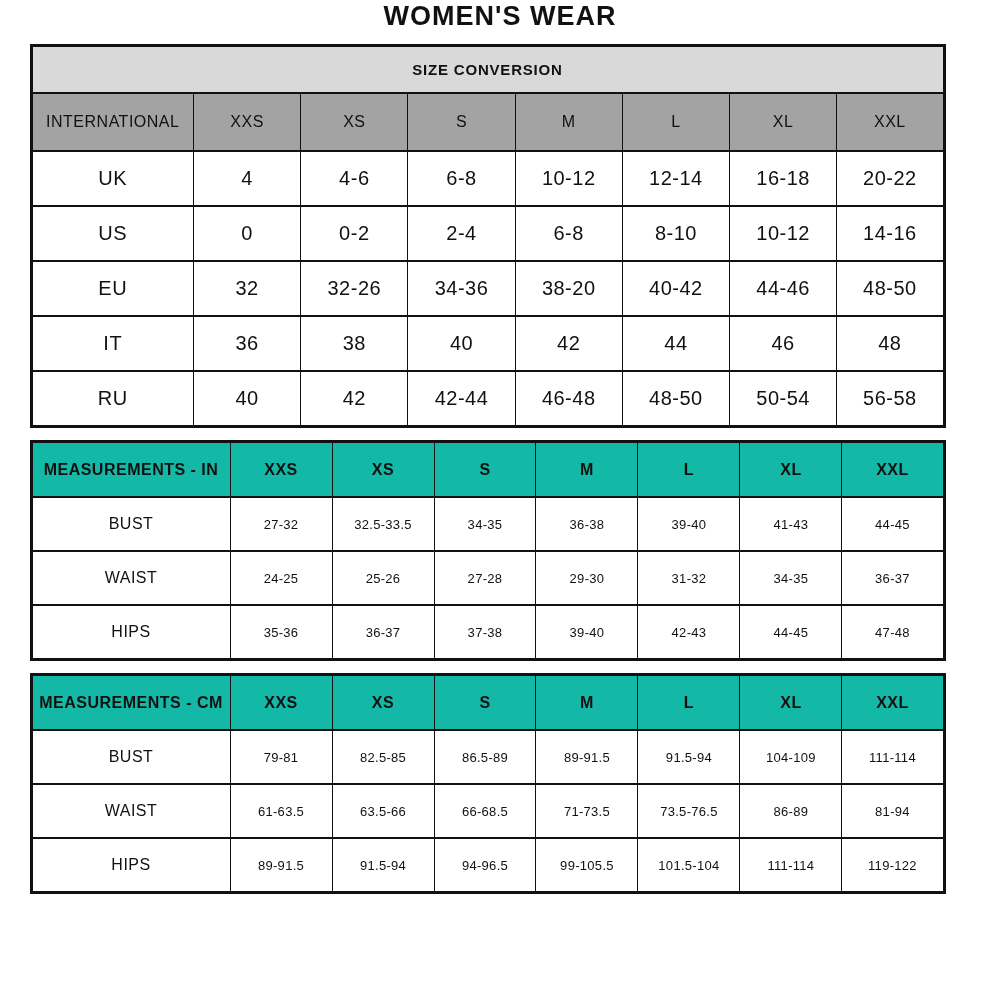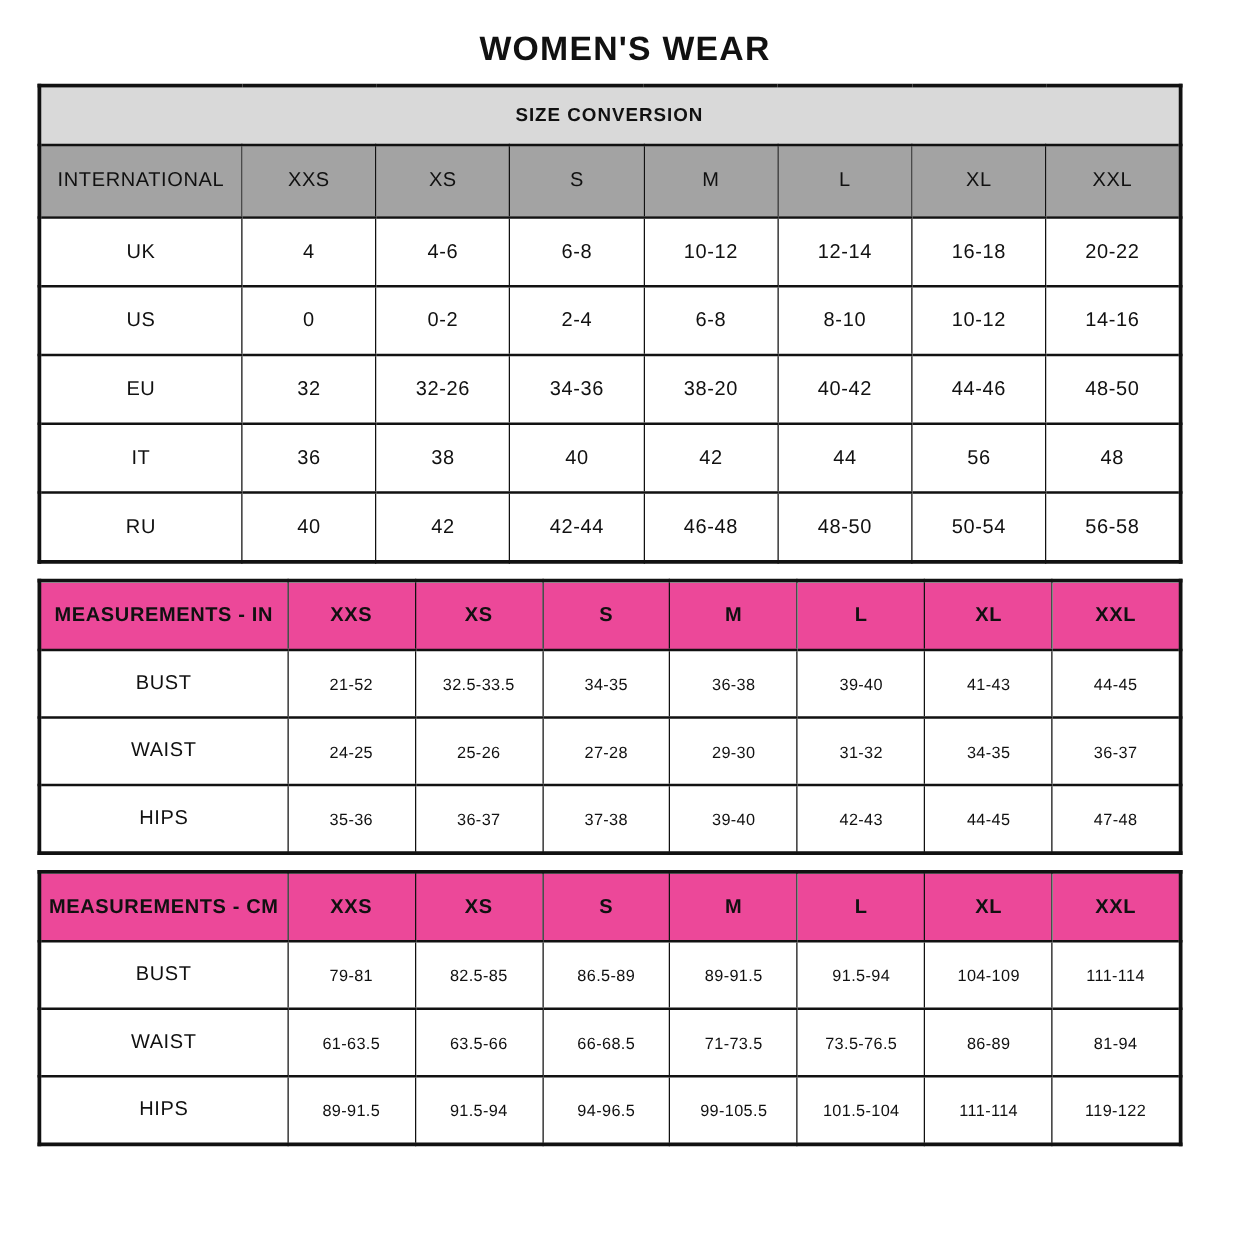--- a/index.html
+++ b/index.html
@@ -11,21 +11,21 @@
     overflow: hidden;
     font-family: "Liberation Sans", "DejaVu Sans", sans-serif;
     color: #111111;
   }
   .page {
     width: 941px;
     margin: 0 auto;
   }
   h1.page-title {
     margin: 0;
-    padding: 25px 0 13px 0;
+    padding: 2px 0 13px 0;
     text-align: center;
     font-size: 27px;
     line-height: 29px;
     font-weight: bold;
     letter-spacing: 1px;
     color: #111111;
   }
   table.tbl {
     width: 916px;
     table-layout: fixed;
@@ -54,27 +54,27 @@
     letter-spacing: 0.8px;
   }
   .conv .head-row th {
     height: 56px;
     font-size: 16px;
     letter-spacing: 0.5px;
     background: #a3a3a3;
   }
   .conv tbody th, .conv tbody td {
     height: 53px;
-    font-size: 16px;
+    font-size: 20px;
     letter-spacing: 0.5px;
   }
   
   .meas col.col-label { width: 21.8%; }
   .meas thead th {
-    background: #ec4899;
+    background: #14b8a6;
     height: 53px;
     font-size: 16px;
     font-weight: bold;
     letter-spacing: 0.5px;
   }
   .meas tbody th {
     height: 52px;
     font-size: 16px;
     letter-spacing: 0.5px;
   }
@@ -142,21 +142,21 @@
           <td>44-46</td>
           <td>48-50</td>
         </tr>
         <tr>
           <th>IT</th>
           <td>36</td>
           <td>38</td>
           <td>40</td>
           <td>42</td>
           <td>44</td>
-          <td>56</td>
+          <td>46</td>
           <td>48</td>
         </tr>
         <tr>
           <th>RU</th>
           <td>40</td>
           <td>42</td>
           <td>42-44</td>
           <td>46-48</td>
           <td>48-50</td>
           <td>50-54</td>
@@ -178,21 +178,21 @@
           <th>S</th>
           <th>M</th>
           <th>L</th>
           <th>XL</th>
           <th>XXL</th>
         </tr>
     </thead>
     <tbody>
         <tr>
           <th>BUST</th>
-          <td>21-52</td>
+          <td>27-32</td>
           <td>32.5-33.5</td>
           <td>34-35</td>
           <td>36-38</td>
           <td>39-40</td>
           <td>41-43</td>
           <td>44-45</td>
         </tr>
         <tr>
           <th>WAIST</th>
           <td>24-25</td>

